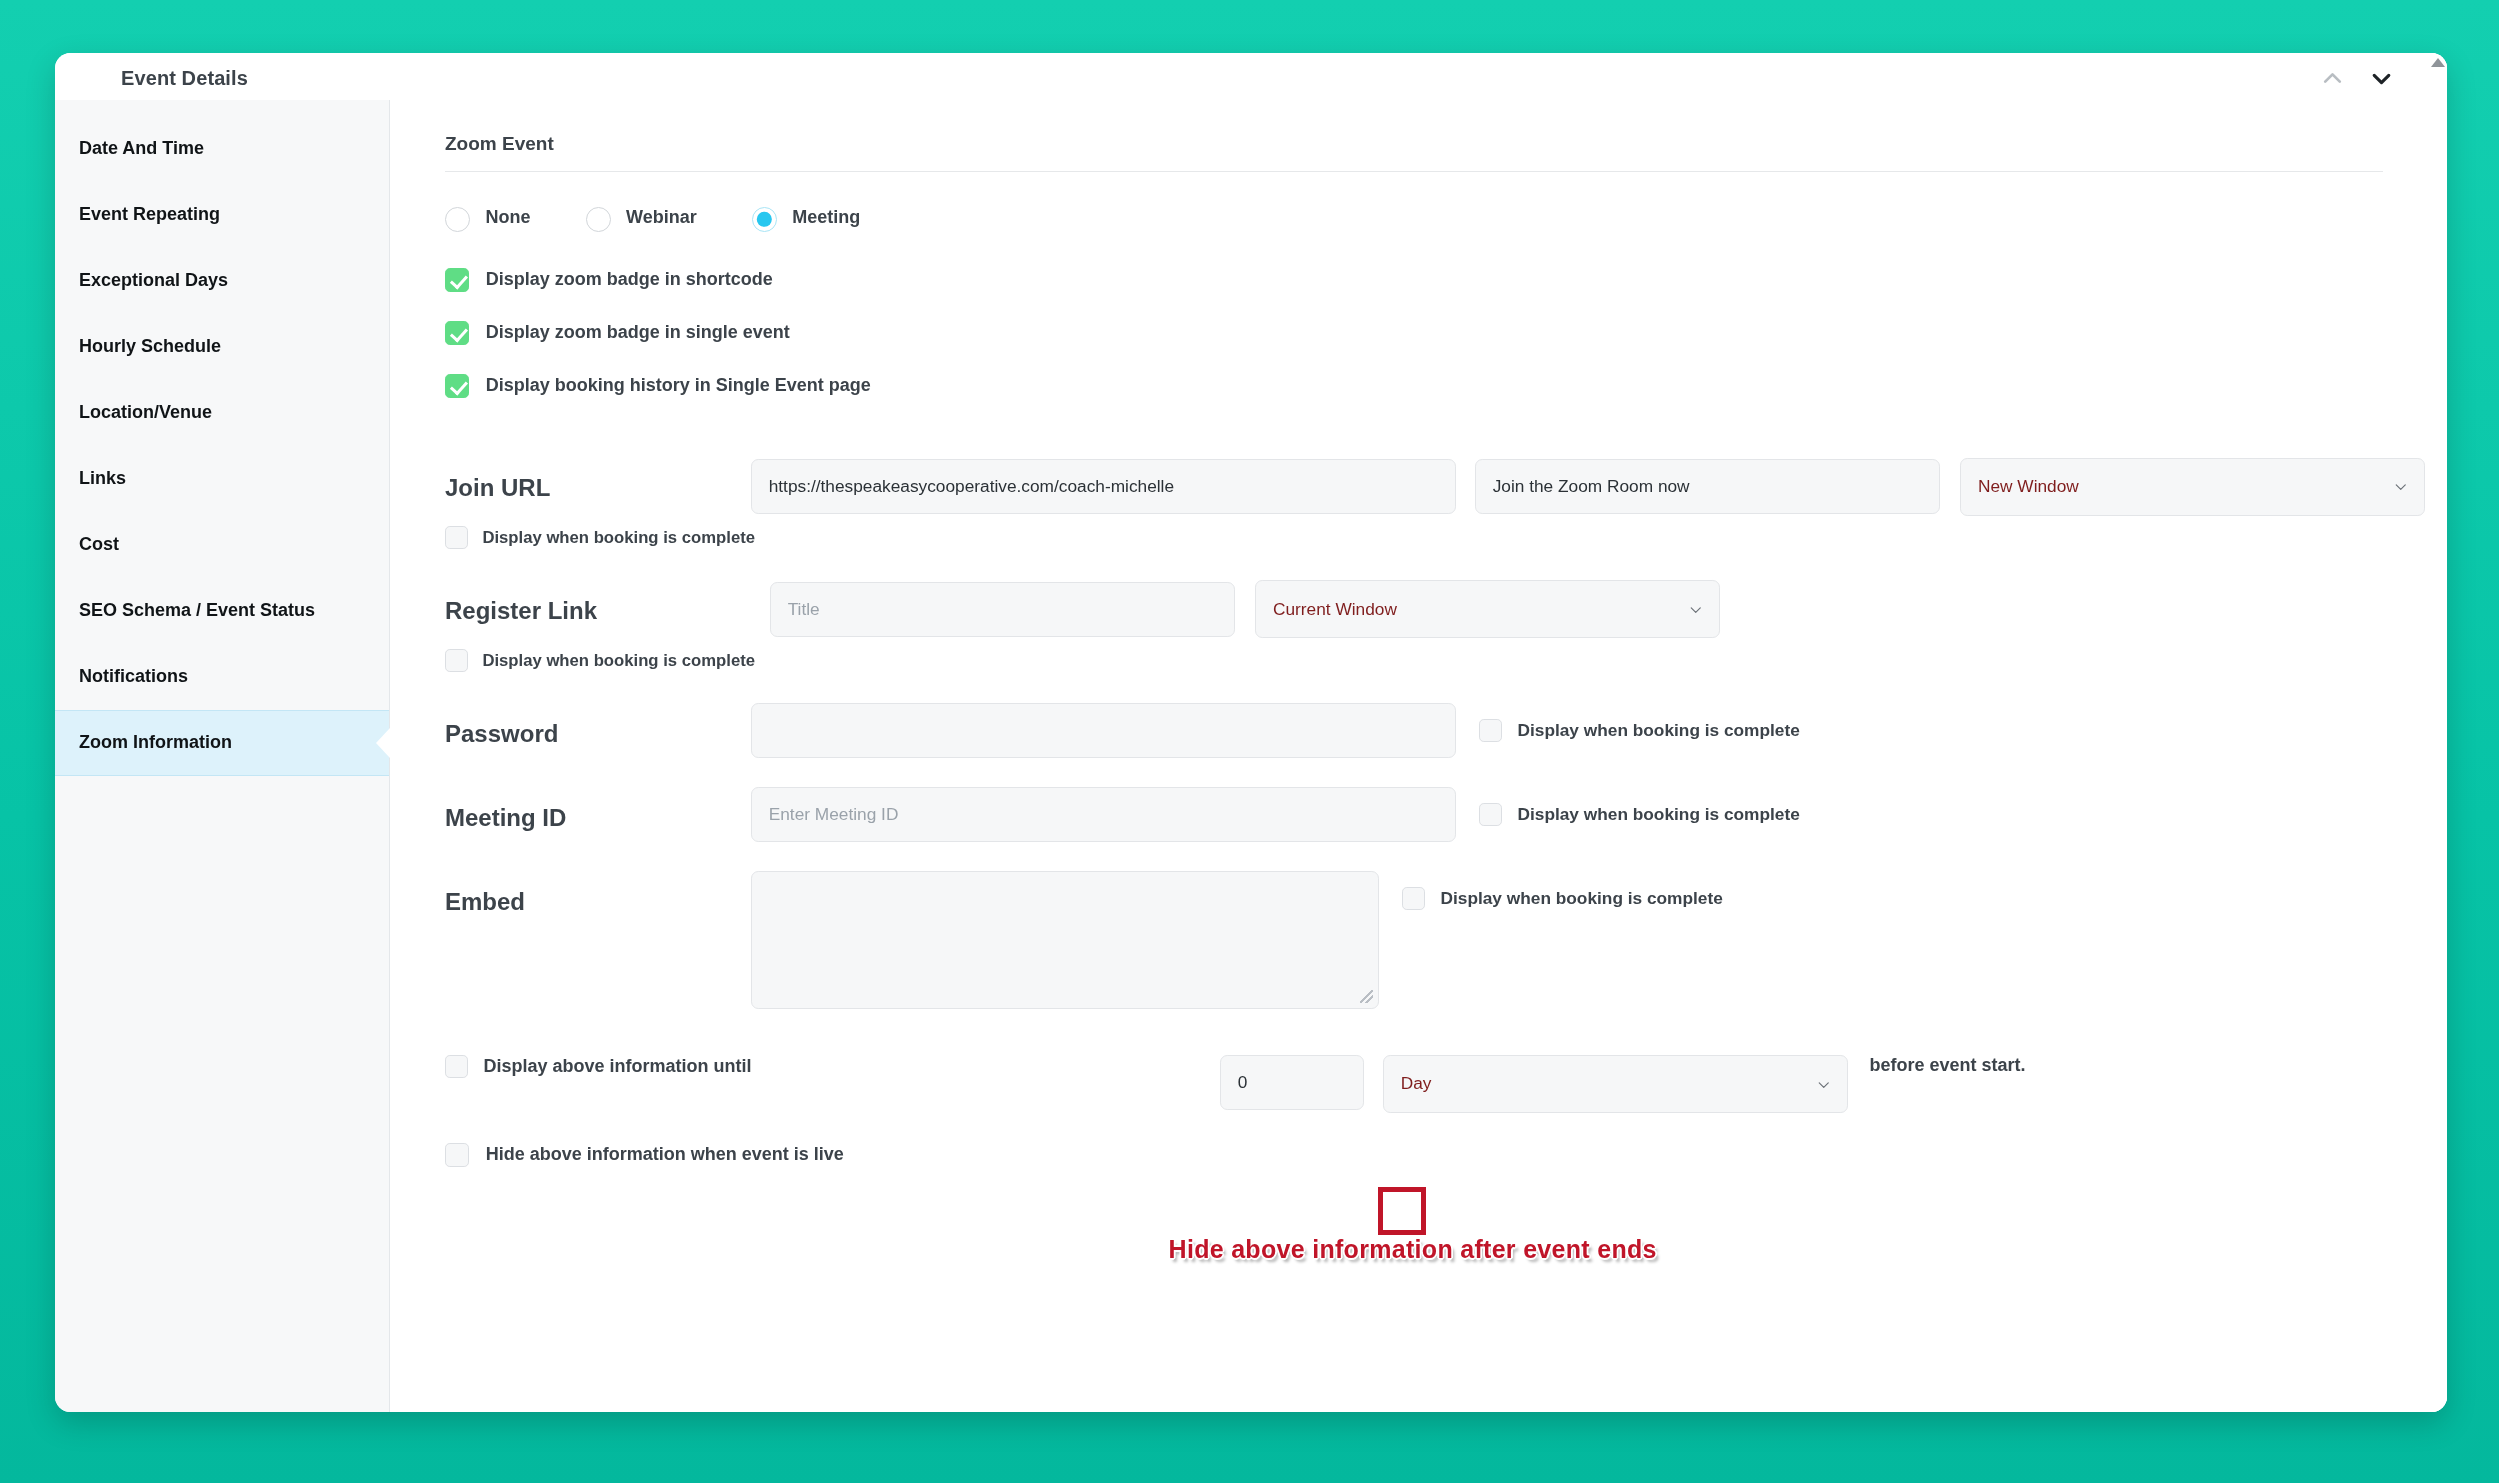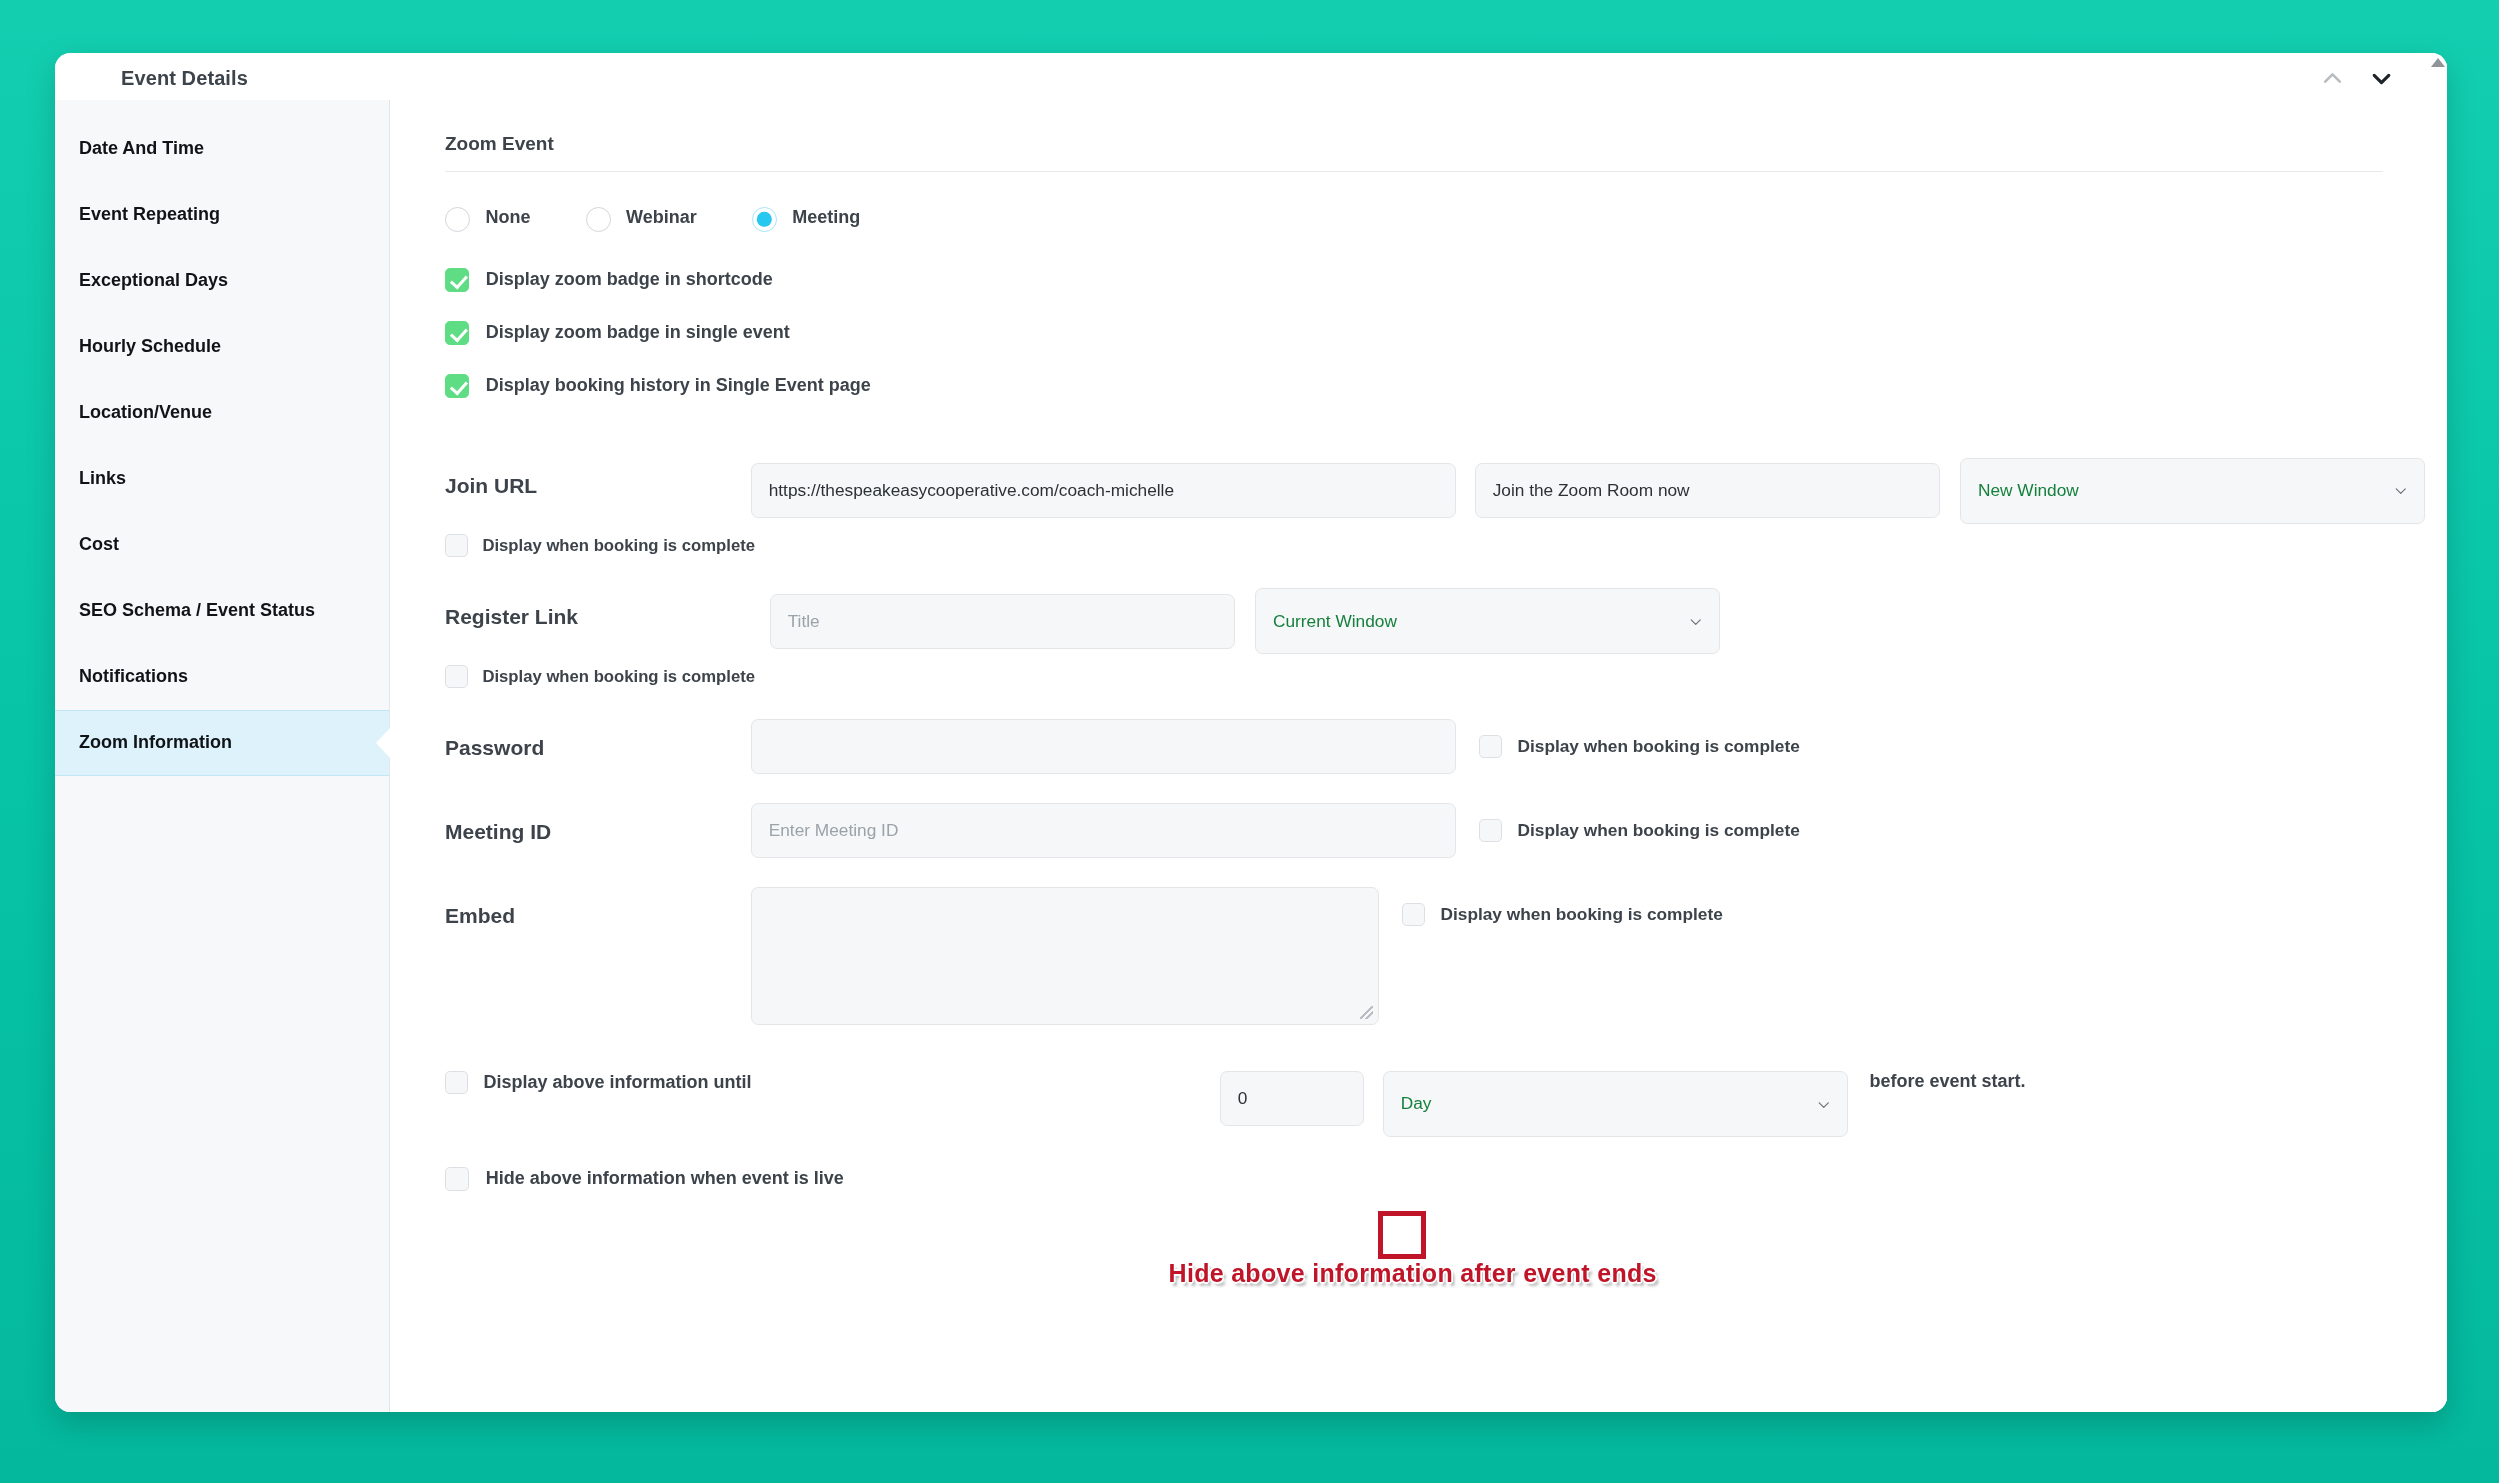--- a/index.html
+++ b/index.html
@@ -216,21 +216,21 @@
 
   
   .field-row {
     display: flex;
     align-items: flex-start;
     margin-bottom: 0;
   }
   .field-label {
     width: 306px;
     flex: 0 0 306px;
-    font-size: 21px;
+    font-size: 24px;
     font-weight: bold;
     color: #3c434a;
     padding-top: 16.7px;
   }
   .inp {
     height: 55px;
     background: #f6f7f8;
     border: 0.6px solid #e3e5e8;
     border-radius: 7.2px;
     box-sizing: border-box;
@@ -240,31 +240,31 @@
     font-size: 17.3px;
     color: #2b3136;
     font-family: "Liberation Sans", sans-serif;
   }
   .inp.ph { color: #9aa2aa; }
   .inp-url   { width: 705px; }
   .inp-title { width: 465px; margin-left: 19px; }
   .sel {
     width: 465px;
     margin-left: 20.3px;
-    height: 66px;
+    height: 58px;
     background: #f6f7f8;
     border: 0.6px solid #e3e5e8;
     border-radius: 7.2px;
     box-sizing: border-box;
     display: flex;
     align-items: center;
     justify-content: space-between;
     padding: 0 15.5px 0 16.7px;
     font-size: 17.3px;
-    color: #15803d;
+    color: #7f1d1d;
     cursor: pointer;
   }
   .caret {
     width: 15.5px; height: 15.5px;
     flex: 0 0 auto;
   }
 
   .sub-chk {
     display: flex;
     align-items: center;

